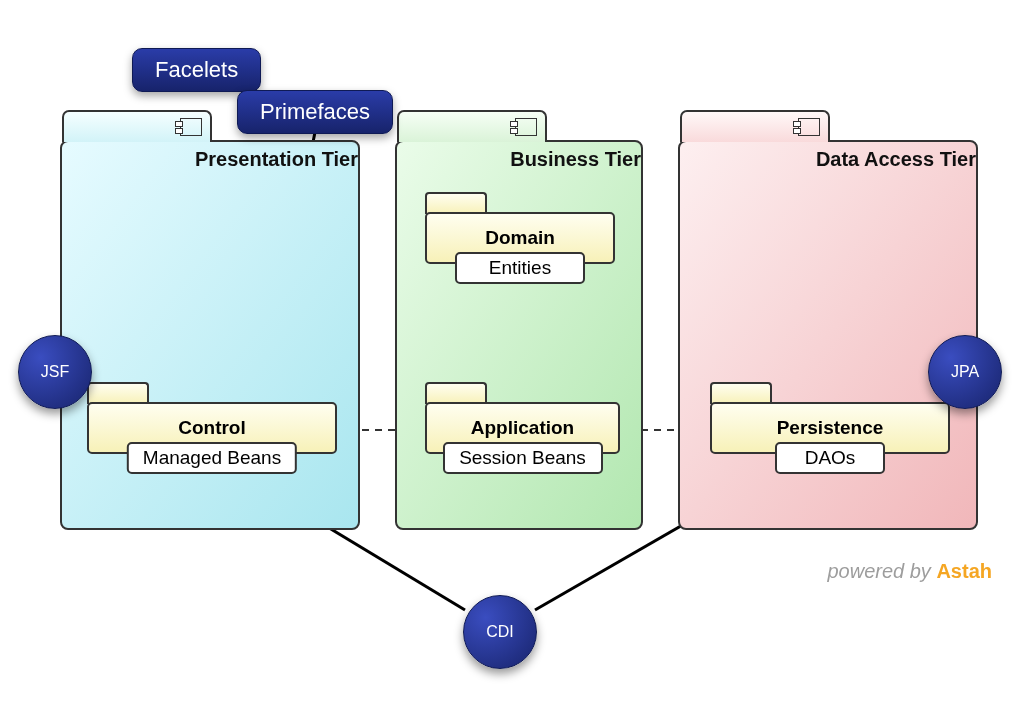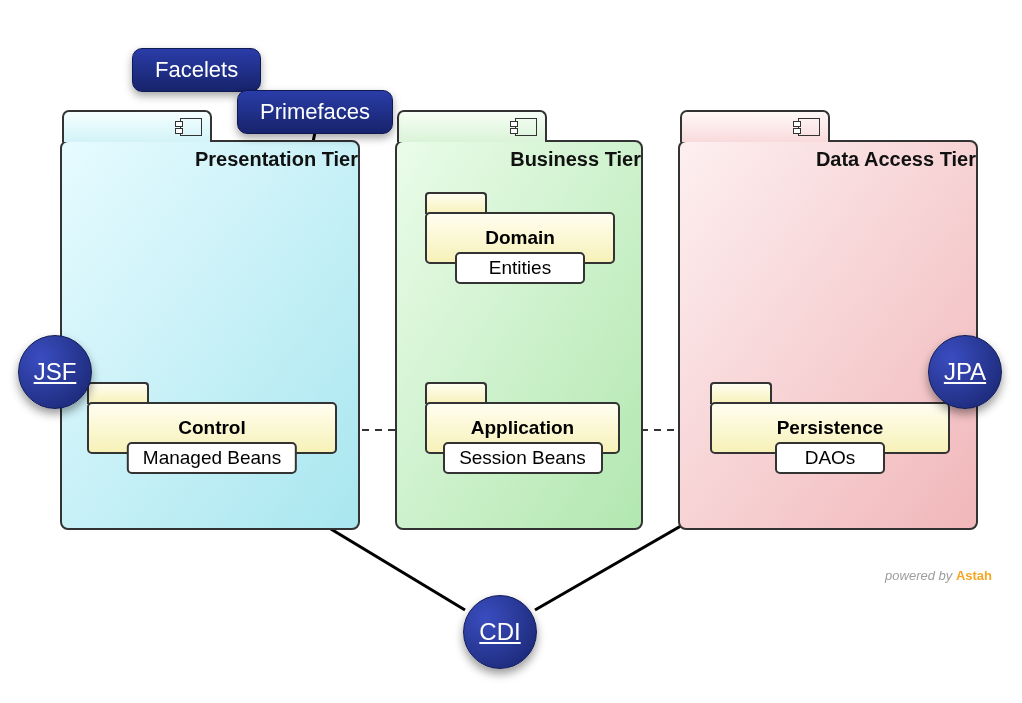--- a/index.html
+++ b/index.html
@@ -143,30 +143,29 @@
   }
   .circle {
     position: absolute;
     width: 72px; height: 72px;
     border-radius: 50%;
     background: radial-gradient(circle at 30% 30%, #3a4dc0, #17236b);
     color: #fff;
     display: flex;
     align-items: center;
     justify-content: center;
-    font-size: 24px;
+    font-size: 16px;
     box-shadow: 0 5px 10px rgba(0,0,0,0.4);
     border: 1px solid #0f1a55;
-    text-decoration: underline;
   }
   .footer {
     position: absolute;
     right: 30px;
     bottom: 120px;
-    font-size: 13px;
+    font-size: 20px;
     color: #9d9d9d;
     font-style: italic;
   }
   .footer .ast {
     color: #f5a623;
     font-weight: bold;
     font-style: normal;
   }
   svg { position: absolute; left:0; top:0; pointer-events:none; }
 </style>

